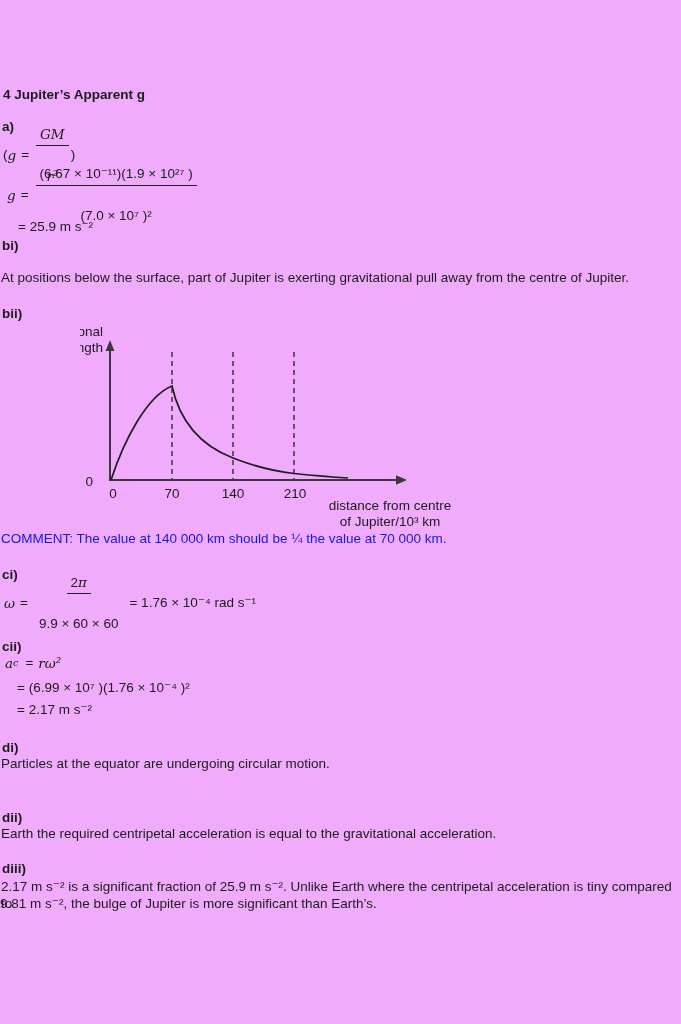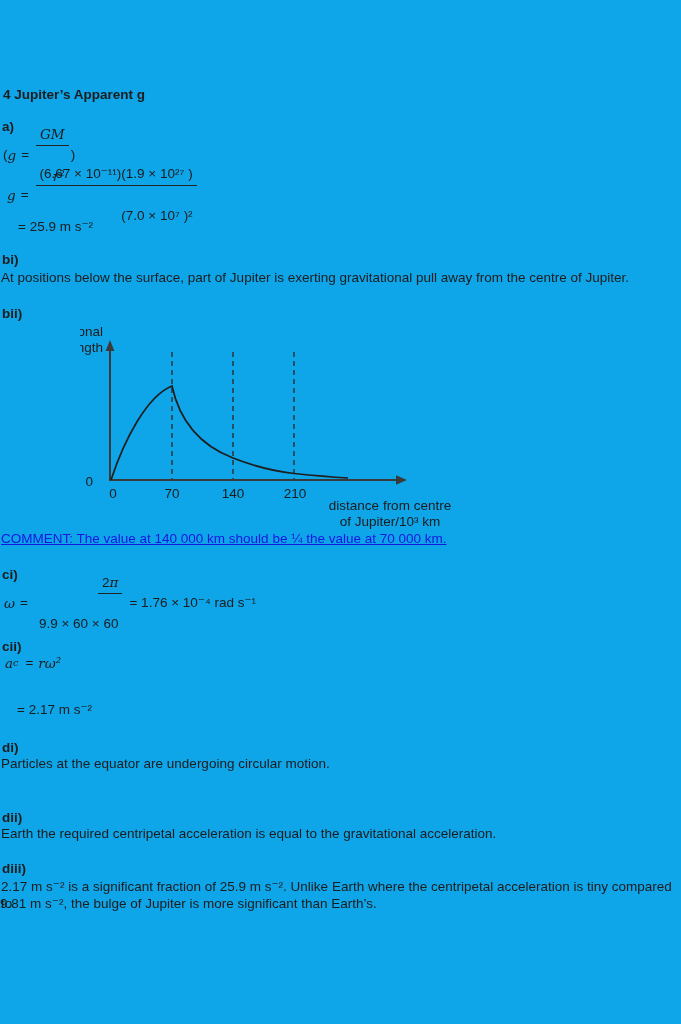--- a/index.html
+++ b/index.html
@@ -1,31 +1,31 @@
 <!DOCTYPE html>
 <html><head>
 <meta charset="utf-8">
 <style>
   html,body{margin:0;padding:0;background:#ffffff;}
   .page{
-    position:relative;width:681px;height:1024px;background:#0ea5e9;overflow:hidden;
+    position:relative;width:681px;height:1024px;background:#f0abfc;overflow:hidden;
     font-family:"Liberation Sans","DejaVu Sans",sans-serif;
     font-size:13.5px;color:#1c1c1c;line-height:16.5px;
   }
   .abs{position:absolute;}
   .bold{font-weight:bold;}
   .eq{display:flex;align-items:center;white-space:nowrap;}
   .eqs{margin:0 5px;}
   .mi{font-family:"DejaVu Serif",serif;font-style:italic;}
   .mn{font-family:"Liberation Sans","DejaVu Sans",sans-serif;font-style:normal;}
-  .fr{display:inline-flex;flex-direction:column;align-items:flex-end;vertical-align:middle;margin:0 2px;text-align:center;gap:20px;}
+  .fr{display:inline-flex;flex-direction:column;align-items:center;vertical-align:middle;margin:0 2px;text-align:center;gap:20px;}
   .fr .top{padding:0 4px 2px;border-bottom:1.2px solid #222;}
   .fr .bot{padding:2px 4px 0;}
   .msub{font-size:9.5px;vertical-align:sub;margin-right:2px;}
-  .comment{white-space:nowrap;text-decoration:underline;}
+  .comment{white-space:nowrap;}
   svg text{font-family:"Liberation Sans","DejaVu Sans",sans-serif;font-size:13.5px;fill:#1c1c1c;}
   svg .axis{stroke:#3a3a3a;stroke-width:2;fill:none;}
   svg .dash{stroke:#2e2e2e;stroke-width:1.4;stroke-dasharray:5 4;fill:none;}
   svg .curve{stroke:#1e1e1e;stroke-width:1.7;fill:none;}
   svg .ah{fill:#3a3a3a;stroke:none;}
 </style>
 </head>
 <body>
 
 <div class="page">
@@ -46,21 +46,21 @@
   <div class="abs eq" style="left:7px;top:174px;height:42px">
     <span class="mi">g</span>
       <span class="mn eqs">=</span>
       <span class="fr">
         <span class="top mn">(6.67 × 10⁻¹¹)(1.9 × 10²⁷ )</span>
         <span class="bot mn">(7.0 × 10⁷ )²</span>
       </span>
   </div>
   <div class="abs mn" style="left:18px;top:219px">= 25.9 m s⁻²</div>
 
-  <div class="abs bold" style="left:2px;top:252px">bi)</div>
+  <div class="abs bold" style="left:2px;top:238px">bi)</div>
   <div class="abs" style="left:1px;top:270px;width:676px">At positions below the surface, part of Jupiter is exerting gravitational pull away from the centre of Jupiter.</div>
 
   <div class="abs bold" style="left:2px;top:306px">bii)</div>
 
   <svg class="abs" style="left:80px;top:320px" width="395" height="212" viewBox="0 0 395 212">
     <text x="23" y="16" text-anchor="end">gravitational</text>
     <text x="23" y="32" text-anchor="end">field strength</text>
 
     <line class="dash" x1="92" y1="32" x2="92" y2="160"></line>
     <line class="dash" x1="153" y1="32" x2="153" y2="160"></line>
@@ -95,20 +95,21 @@
       <span class="mn eqs">= 1.76 × 10⁻⁴  rad s⁻¹</span>
   </div>
 
   <div class="abs bold" style="left:2px;top:639px">cii)</div>
   <div class="abs eq" style="left:5px;top:655px">
     <span class="mi">a</span>
       <span class="mi msub">c</span>
       <span class="mn eqs">=</span>
       <span class="mi">rω²</span>
   </div>
+  <div class="abs mn" style="left:17px;top:680px">= (6.99 × 10⁷ )(1.76 × 10⁻⁴ )²</div>
   <div class="abs mn" style="left:17px;top:702px">= 2.17 m s⁻²</div>
 
   <div class="abs bold" style="left:2px;top:740px">di)</div>
   <div class="abs" style="left:1px;top:756px;width:676px">Particles at the equator are undergoing circular motion.</div>
 
   <div class="abs bold" style="left:2px;top:810px">dii)</div>
   <div class="abs" style="left:1px;top:826px;width:676px">Earth the required centripetal acceleration is equal to the gravitational acceleration.</div>
 
   <div class="abs bold" style="left:2px;top:861px">diii)</div>
   <div class="abs" style="left:1px;top:879px;width:679px">2.17 m s⁻² is a significant fraction of 25.9 m s⁻². Unlike Earth where the centripetal acceleration is tiny compared to</div>

